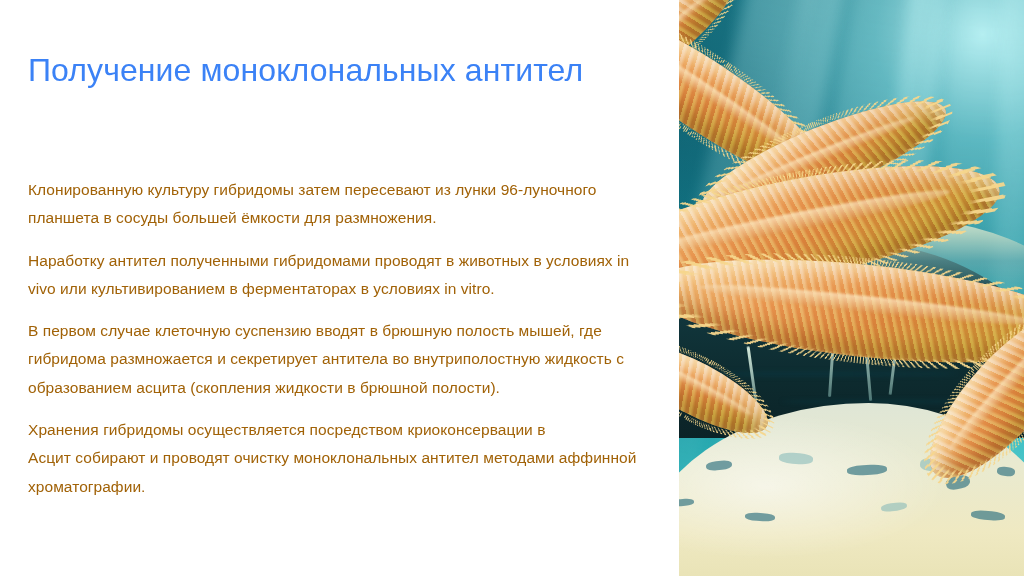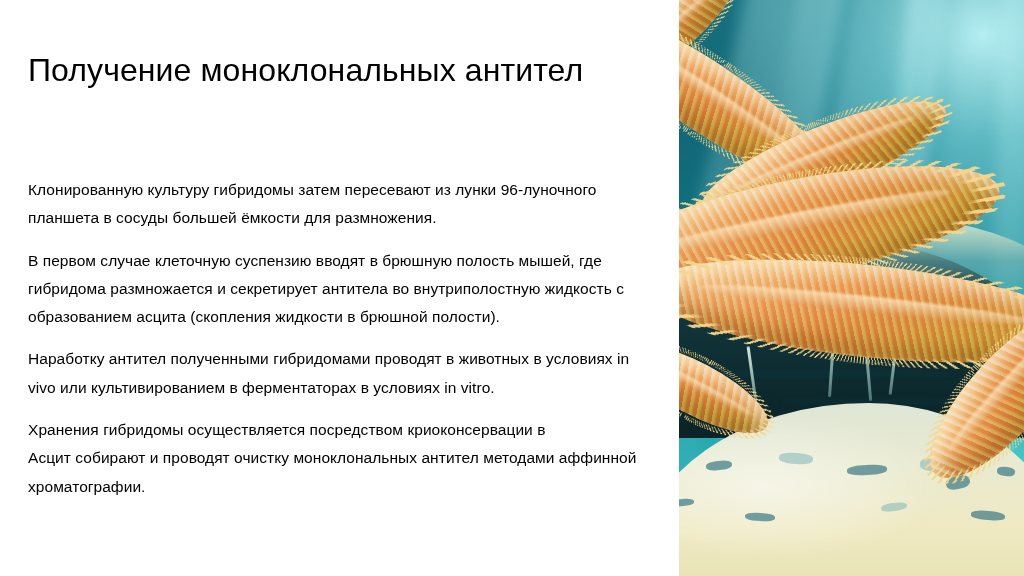--- a/index.html
+++ b/index.html
@@ -24,32 +24,32 @@
     width:679px; height:576px;
     overflow:hidden;
   }
   #slide-title {
     position:absolute;
     left:28px; top:44px;
     width:600px;
     font-size:32px;
     font-weight:400;
     line-height:52px;
-    color:#000000;
+    color:#3b82f6;
     letter-spacing:0.1px;
   }
   #body-text {
     position:absolute;
     left:28px; top:176px;
     width:625px;
   }
   .para {
     font-size:15.5px;
     line-height:28.3px;
-    color:#000000;
+    color:#a16207;
     letter-spacing:0.05px;
     margin-bottom:14px;
   }
   .para:last-child { margin-bottom:0; }
   .para.tight { margin-bottom:0; }
 
   
   #slide-image {
     position:absolute;
     left:679px; top:0;
@@ -199,22 +199,22 @@
 <body>
 
 <div id="slide">
 
   <div id="text-column">
 
     <h1 id="slide-title">Получение моноклональных антител</h1>
 
     <div id="body-text">
       <p class="para">Клонированную культуру гибридомы затем пересевают из лунки 96-луночного планшета в сосуды большей ёмкости для размножения.</p>
+      <p class="para">Наработку антител полученными гибридомами проводят в животных в условиях in vivo или культивированием в ферментаторах в условиях in vitro.</p>
       <p class="para">В первом случае клеточную суспензию вводят в брюшную полость мышей, где гибридома размножается и секретирует антитела во внутриполостную жидкость с образованием асцита (скопления жидкости в брюшной полости).</p>
-      <p class="para">Наработку антител полученными гибридомами проводят в животных в условиях in vivo или культивированием в ферментаторах в условиях in vitro.</p>
       <p class="para tight">Хранения гибридомы осуществляется посредством криоконсервации в</p>
       <p class="para tight">Асцит собирают и проводят очистку моноклональных антител методами аффинной хроматографии.</p>
     </div>
 
   </div>
 
   <div id="slide-image">
 
     <div class="layer water"></div>
 

